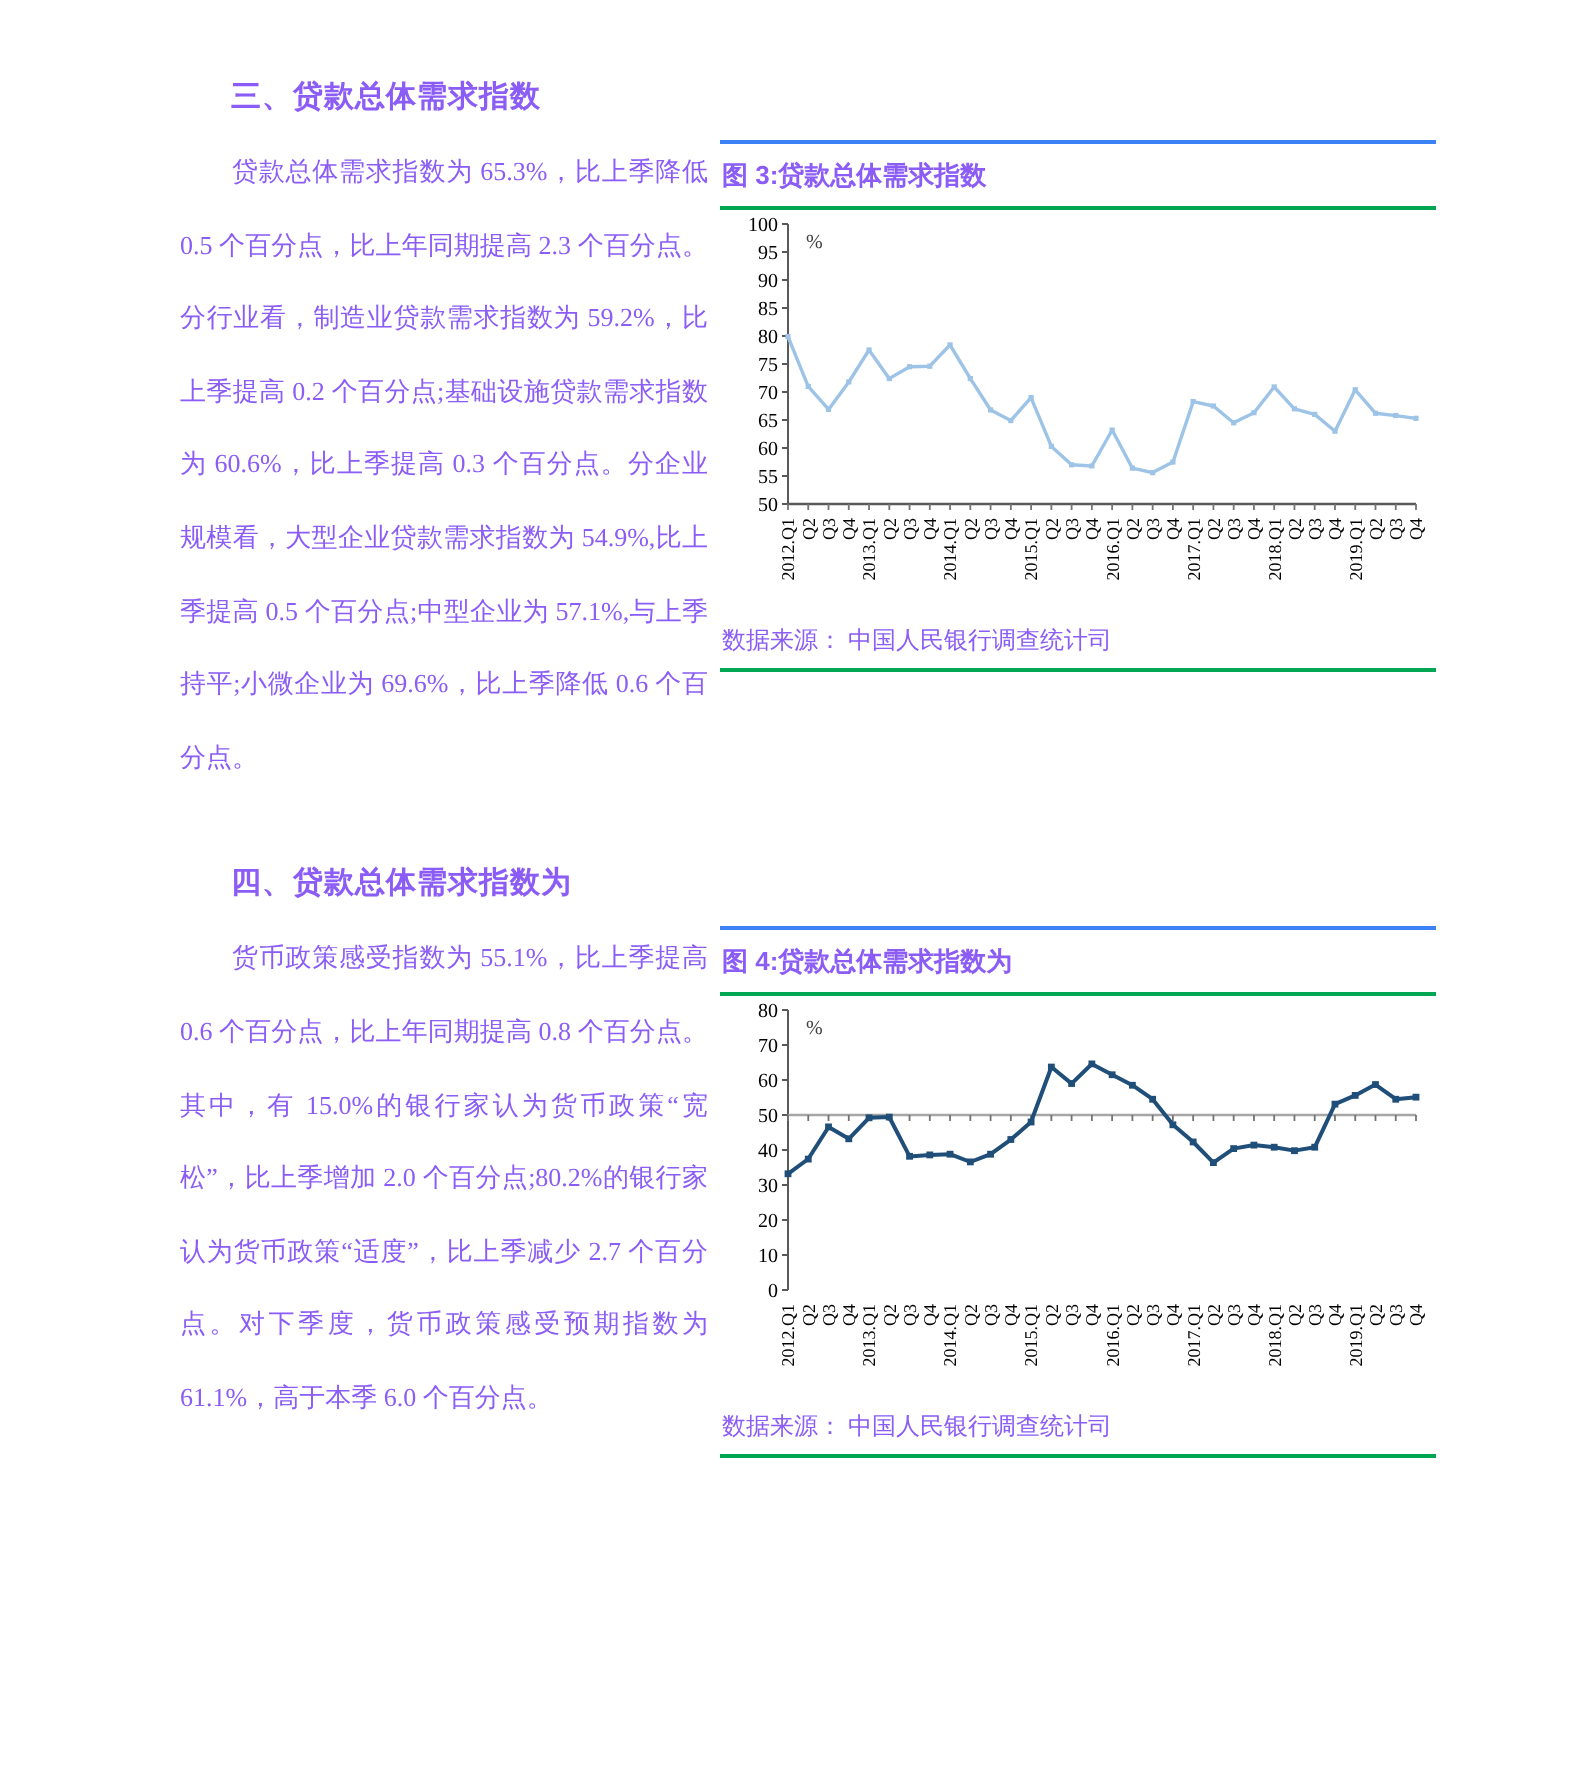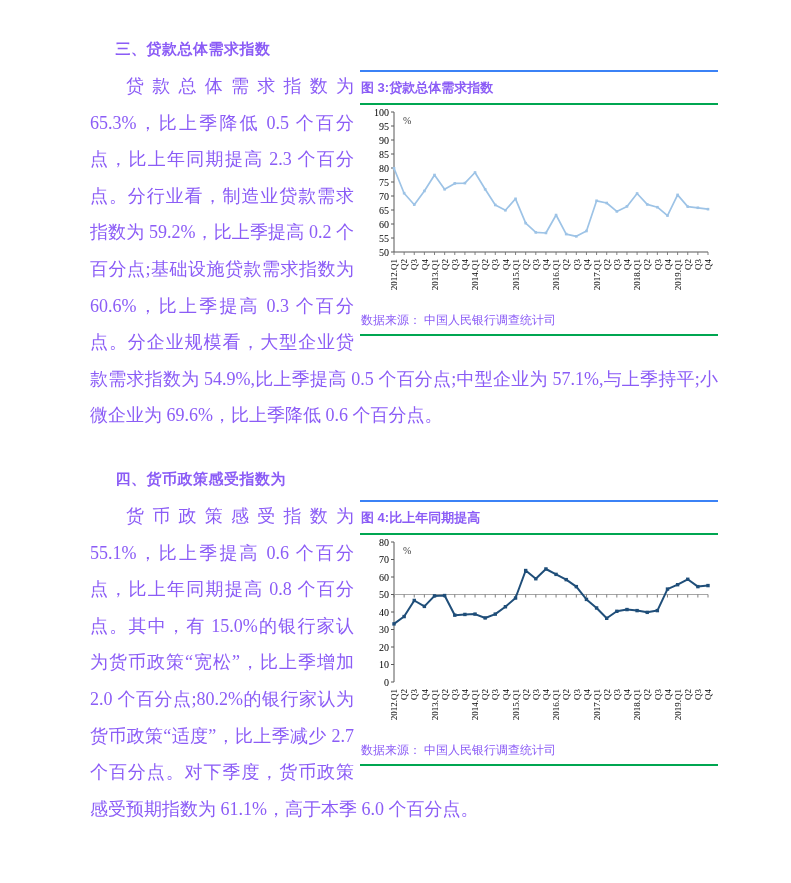--- a/index.html
+++ b/index.html
@@ -9,21 +9,21 @@
     font-family:"Liberation Serif","DejaVu Serif",serif;color:#8b5cf6;
   }
   .section{zoom:1;}
   .section::after{content:"";display:block;clear:both;}
   h2.sec-heading{
     font-family:"Liberation Sans","DejaVu Sans",sans-serif;
     font-size:15px;font-weight:bold;margin:0 0 8px 0;line-height:22px;
     text-indent:1.7em;letter-spacing:0.5px;
   }
   .sec-body{
-    margin:0;font-size:18px;line-height:36.6px;text-align:justify;
+    margin:0;font-size:13px;line-height:36.6px;text-align:justify;
     text-indent:2em;
   }
   .section-4{margin-top:34px;}
   .figbox{
     float:right;width:358px;margin:2px 0 6px 6px;
     border-top:2px solid #3b82f6;
     box-sizing:border-box;
   }
   .fig-title{
     font-family:"Liberation Sans","DejaVu Sans",sans-serif;
@@ -170,23 +170,23 @@
           <rect x="326.44193548387096" y="99.34" width="2.6" height="2.6" fill="#9dc3e6"></rect>
           <rect x="336.5709677419355" y="100.46000000000001" width="2.6" height="2.6" fill="#9dc3e6"></rect>
           <rect x="346.7" y="101.86" width="2.6" height="2.6" fill="#9dc3e6"></rect>
         </svg>
       <div class="fig-source">数据来源： 中国人民银行调查统计司</div>
     </div>
     <p class="sec-body">贷款总体需求指数为 65.3%，比上季降低 0.5 个百分点，比上年同期提高 2.3 个百分点。分行业看，制造业贷款需求指数为 59.2%，比上季提高 0.2 个百分点;基础设施贷款需求指数为 60.6%，比上季提高 0.3 个百分点。分企业规模看，大型企业贷款需求指数为 54.9%,比上季提高 0.5 个百分点;中型企业为 57.1%,与上季持平;小微企业为 69.6%，比上季降低 0.6 个百分点。</p>
   </div>
 
   <div class="section section-4">
-    <h2 class="sec-heading">四、货币政策感受指数为</h2>
+    <h2 class="sec-heading">四、贷款总体需求指数为</h2>
     <div class="figbox">
-      <div class="fig-title">图 4:比上年同期提高</div>
+      <div class="fig-title">图 4:贷款总体需求指数为</div>
       <svg class="chart" role="img" viewBox="0 0 356 204" width="356" height="204">
           <line x1="34" y1="6" x2="34" y2="146" stroke="#595959" stroke-width="1"></line>
           <line x1="31" y1="146" x2="34" y2="146" stroke="#595959" stroke-width="1"></line>
           <text x="29" y="149.5" text-anchor="end" font-size="10" fill="#000">0</text>
           <line x1="31" y1="128.5" x2="34" y2="128.5" stroke="#595959" stroke-width="1"></line>
           <text x="29" y="132" text-anchor="end" font-size="10" fill="#000">10</text>
           <line x1="31" y1="111" x2="34" y2="111" stroke="#595959" stroke-width="1"></line>
           <text x="29" y="114.5" text-anchor="end" font-size="10" fill="#000">20</text>
           <line x1="31" y1="93.5" x2="34" y2="93.5" stroke="#595959" stroke-width="1"></line>
           <text x="29" y="97" text-anchor="end" font-size="10" fill="#000">30</text>

